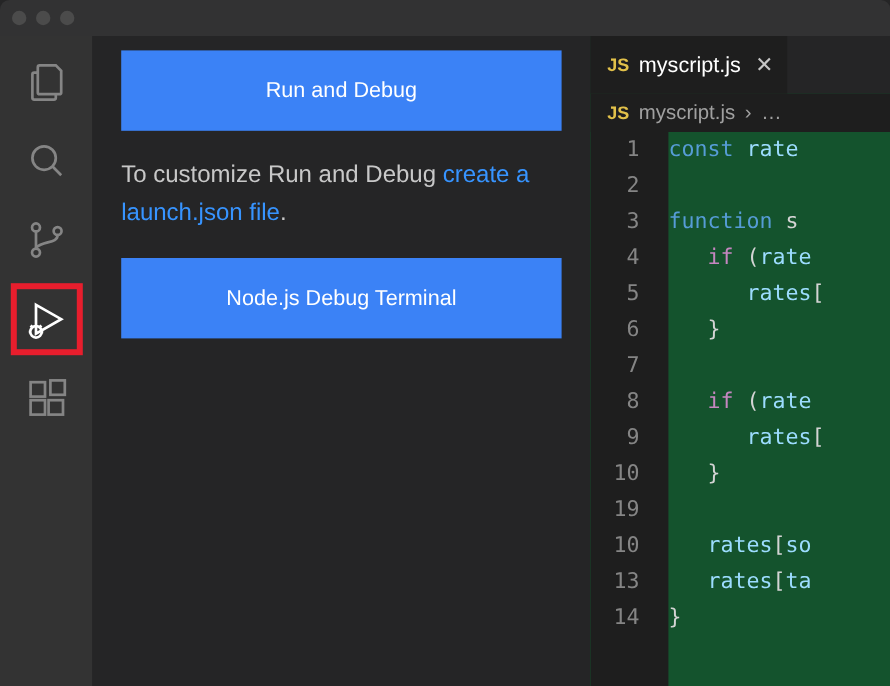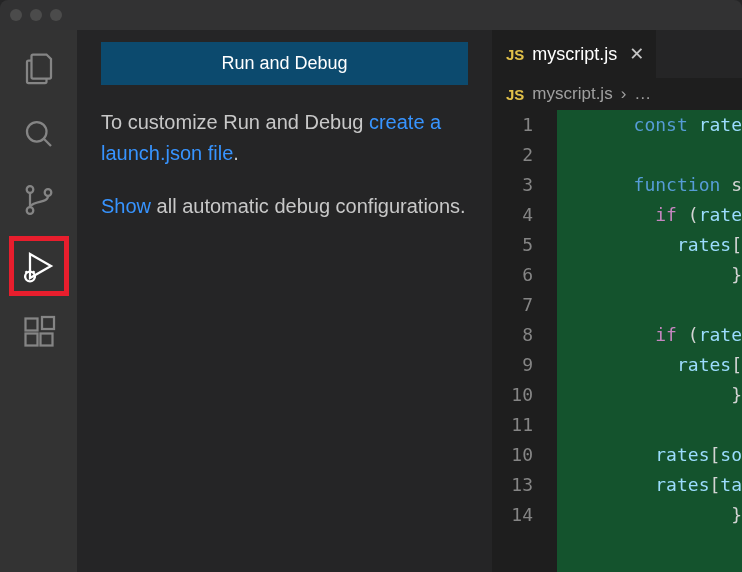--- a/index.html
+++ b/index.html
@@ -71,24 +71,24 @@
   padding: 12px 24px;
 }
 .sidebar-title {
   font-size: 14px;
   color: #a0a0a0;
   letter-spacing: 1px;
   margin-bottom: 28px;
 }
 .primary-button {
   width: 100%;
-  background: #0c4a6e;
+  background: #3b82f6;
   color: #ffffff;
   border: none;
-  padding: 11px 0;
+  padding: 23px 0;
   font-size: 18px;
   margin-bottom: 22px;
   cursor: pointer;
 }
 .sidebar-text {
   font-size: 20px;
   line-height: 1.55;
   color: #c8c8c8;
   margin-bottom: 22px;
 }
@@ -152,21 +152,20 @@
   width: 65px;
   text-align: right;
   color: #858585;
   padding-right: 24px;
   background: #1e1e1e;
 }
 .codecontent {
   flex: 1;
   white-space: pre;
   color: #d4d4d4;
-  text-align: right;
 }
 .kw { color: #569cd6; }
 .ctl { color: #c586c0; margin-top: 24px; }
 .var { color: #9cdcfe; }
 .punc { color: #d4d4d4; }
 </style>
 </head>
 <body>
 
 <div class="titlebar">
@@ -219,23 +218,21 @@
           <rect x="14" y="2" width="8" height="8"></rect>
         </svg>
     </div>
   </div>
 
   <div class="sidebar">
     <button class="primary-button">Run and Debug</button>
     <div class="sidebar-text">
       <span>To customize Run and Debug </span><span class="link">create a launch.json file</span><span>.</span>
     </div>
-    <div class="sidebar-text">
-      <span class="link">Show</span><span> all automatic debug configurations.</span>
-    </div>
+    <button class="primary-button">Node.js Debug Terminal</button>
   </div>
 
   <div class="editor">
     <div class="tabbar">
       <div class="tab">
         <span class="js-badge">JS</span>
         <span>myscript.js</span>
         <span class="close-x">✕</span>
       </div>
     </div>
@@ -250,21 +247,21 @@
           <div>1</div>
           <div>2</div>
           <div>3</div>
           <div>4</div>
           <div>5</div>
           <div>6</div>
           <div>7</div>
           <div>8</div>
           <div>9</div>
           <div>10</div>
-          <div>11</div>
+          <div>19</div>
           <div>10</div>
           <div>13</div>
           <div>14</div>
         </div>
       <div class="codecontent" id="codecontent"><div><span class="kw">const</span><span class="punc"> </span><span class="var">rate</span></div><div>&nbsp;</div><div><span class="kw">function</span><span class="punc"> s</span></div><div>   <span class="ctl">if</span><span class="punc"> (</span><span class="var">rate</span></div><div>      <span class="var">rates</span><span class="punc">[</span></div><div>   <span class="punc">}</span></div><div>&nbsp;</div><div>   <span class="ctl">if</span><span class="punc"> (</span><span class="var">rate</span></div><div>      <span class="var">rates</span><span class="punc">[</span></div><div>   <span class="punc">}</span></div><div>&nbsp;</div><div>   <span class="var">rates</span><span class="punc">[</span><span class="var">so</span></div><div>   <span class="var">rates</span><span class="punc">[</span><span class="var">ta</span></div><div><span class="punc">}</span></div></div>
     </div>
   </div>
 
 </div>
 

